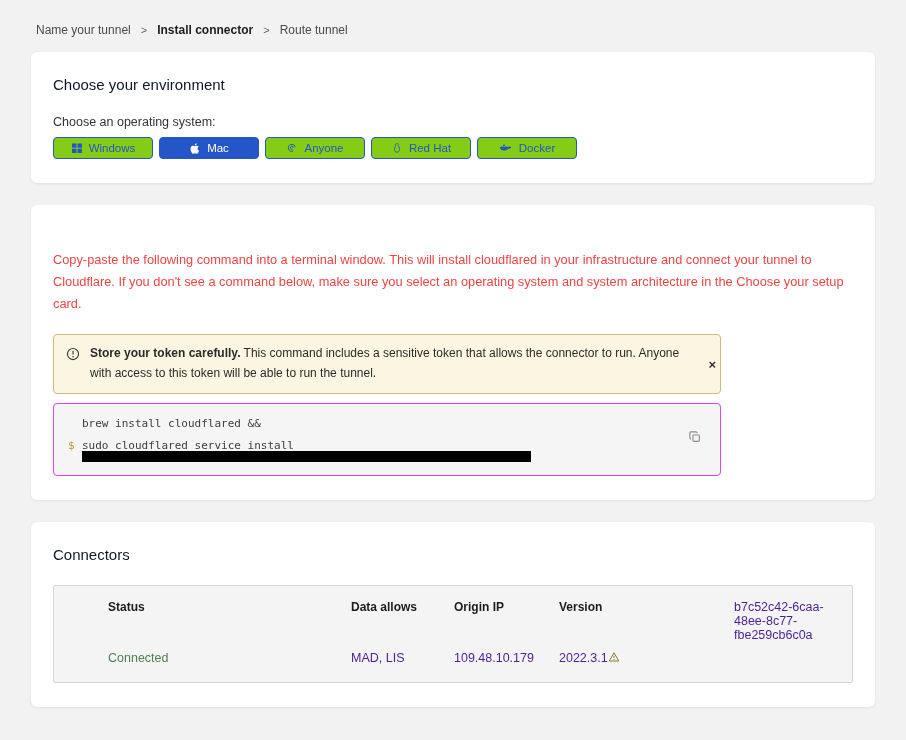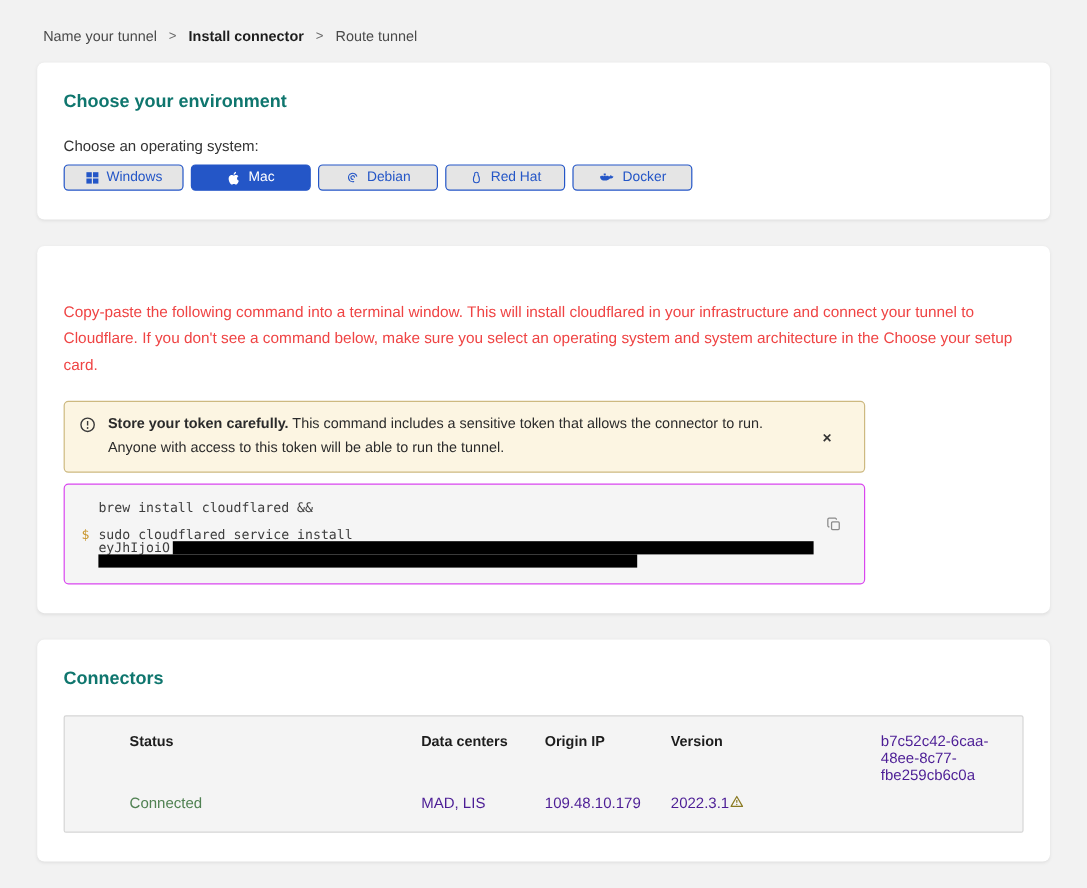--- a/index.html
+++ b/index.html
@@ -29,31 +29,31 @@
   
   .card {
     background: #ffffff;
     border-radius: 6px;
     box-shadow: 0 1px 3px rgba(0,0,0,0.08);
     padding: 24px 22px;
     margin-bottom: 22px;
   }
   .card-title {
     font-size: 15px;
-    font-weight: bold;
-    color: #0f766e;
+    font-weight: normal;
+    color: #0f172a;
   }
 
   
   .os-label { font-size: 12.5px; color: #333; margin: 22px 0 8px; }
   .os-row { display: flex; gap: 6px; }
   .os-btn {
     width: 100px; height: 22px;
     display: inline-flex; align-items: center; justify-content: center; gap: 6px;
-    background: #e5e5e5;
+    background: #84cc16;
     border: 1px solid var(--accent-blue, #2456c7);
     border-radius: 4px;
     color: var(--accent-blue, #2456c7);
     font-family: "Liberation Sans", sans-serif;
     font-size: 11.5px;
     cursor: pointer;
   }
   .os-btn.selected { background: var(--accent-blue, #2456c7); color: #fff; }
   .os-icon { display: inline-flex; align-items: center; }
   .os-icon svg { display: block; }
@@ -65,21 +65,21 @@
     color: #ef4444;
     margin-top: 20px;
     max-width: 800px;
   }
   .warn-banner {
     width: 668px;
     margin-top: 20px;
     background: var(--warning-bg, #fcf5e2);
     border: 1px solid var(--warning-border, #cdb980);
     border-radius: 4px;
-    padding: 9px 23px 9px 12px;
+    padding: 9px 0 9px 12px;
     display: flex;
     align-items: flex-start;
     gap: 10px;
     font-size: 12px;
     line-height: 1.65;
     color: #2b2b2b;
   }
   .warn-icon { flex: 0 0 auto; margin-top: 3px; color: #3a3a3a; }
   .warn-text { flex: 1 1 auto; }
   .warn-text b { font-weight: bold; }
@@ -175,21 +175,21 @@
         <span>Mac</span>
       </button>
 
       <button class="os-btn">
         <span class="os-icon">
           <svg width="12" height="12" viewBox="0 0 24 24" fill="none" stroke="currentColor" stroke-width="2" stroke-linecap="round">
               <path d="M18.5 9.5A7 7 0 1 0 13.5 18.6"></path>
               <path d="M14.8 11.2a3 3 0 1 0-2.4 3.6"></path>
             </svg>
         </span>
-        <span>Debian</span>
+        <span>Anyone</span>
       </button>
 
       <button class="os-btn">
         <span class="os-icon">
           <svg width="12" height="12" viewBox="0 0 24 24" fill="none" stroke="currentColor" stroke-width="1.8" stroke-linejoin="round">
               <path d="M12 3c-1.7 0-3 1.3-3 3 0 .8.3 1.5.3 1.5S7 11 7 15c0 3.2 2.1 5.5 5 5.5s5-2.3 5-5.5c0-4-2.3-7.5-2.3-7.5S15 6.8 15 6c0-1.7-1.3-3-3-3z"></path>
             </svg>
         </span>
         <span>Red Hat</span>
       </button>
@@ -229,41 +229,36 @@
       <div class="code-line first">
         <span class="prompt"></span>
         <span class="code-text">brew install cloudflared &amp;&amp;</span>
       </div>
       <div class="code-line">
         <span class="prompt">$</span>
         <span class="code-text">sudo cloudflared service install</span>
       </div>
       <div class="code-line token-line">
         <span class="prompt"></span>
-        <span class="code-text">eyJhIjoiO</span>
-          <span class="redact redact-1"></span>
-      </div>
-      <div class="code-line token-line">
-        <span class="prompt"></span>
         <span class="redact redact-2"></span>
       </div>
       <button class="copy-btn">
         <svg width="14" height="14" viewBox="0 0 24 24" fill="none" stroke="currentColor" stroke-width="1.8">
             <rect x="8.5" y="8.5" width="11" height="11" rx="1.5"></rect>
             <path d="M5.5 15.5H5A1.8 1.8 0 0 1 3.2 13.7V5A1.8 1.8 0 0 1 5 3.2h8.7A1.8 1.8 0 0 1 15.5 5v.5"></path>
           </svg>
       </button>
     </div>
   </section>
 
   <section class="card">
     <h2 class="card-title">Connectors</h2>
     <div class="conn-table">
       <div class="th">Status</div>
-      <div class="th">Data centers</div>
+      <div class="th">Data allows</div>
       <div class="th">Origin IP</div>
       <div class="th">Version</div>
 
       <div class="td">b7c52c42-6caa-48ee-8c77-fbe259cb6c0a</div>
       <div class="td status">Connected</div>
       <div class="td">MAD, LIS</div>
       <div class="td">109.48.10.179</div>
       <div class="td version-cell">
         <span>2022.3.1</span>
         <span>

